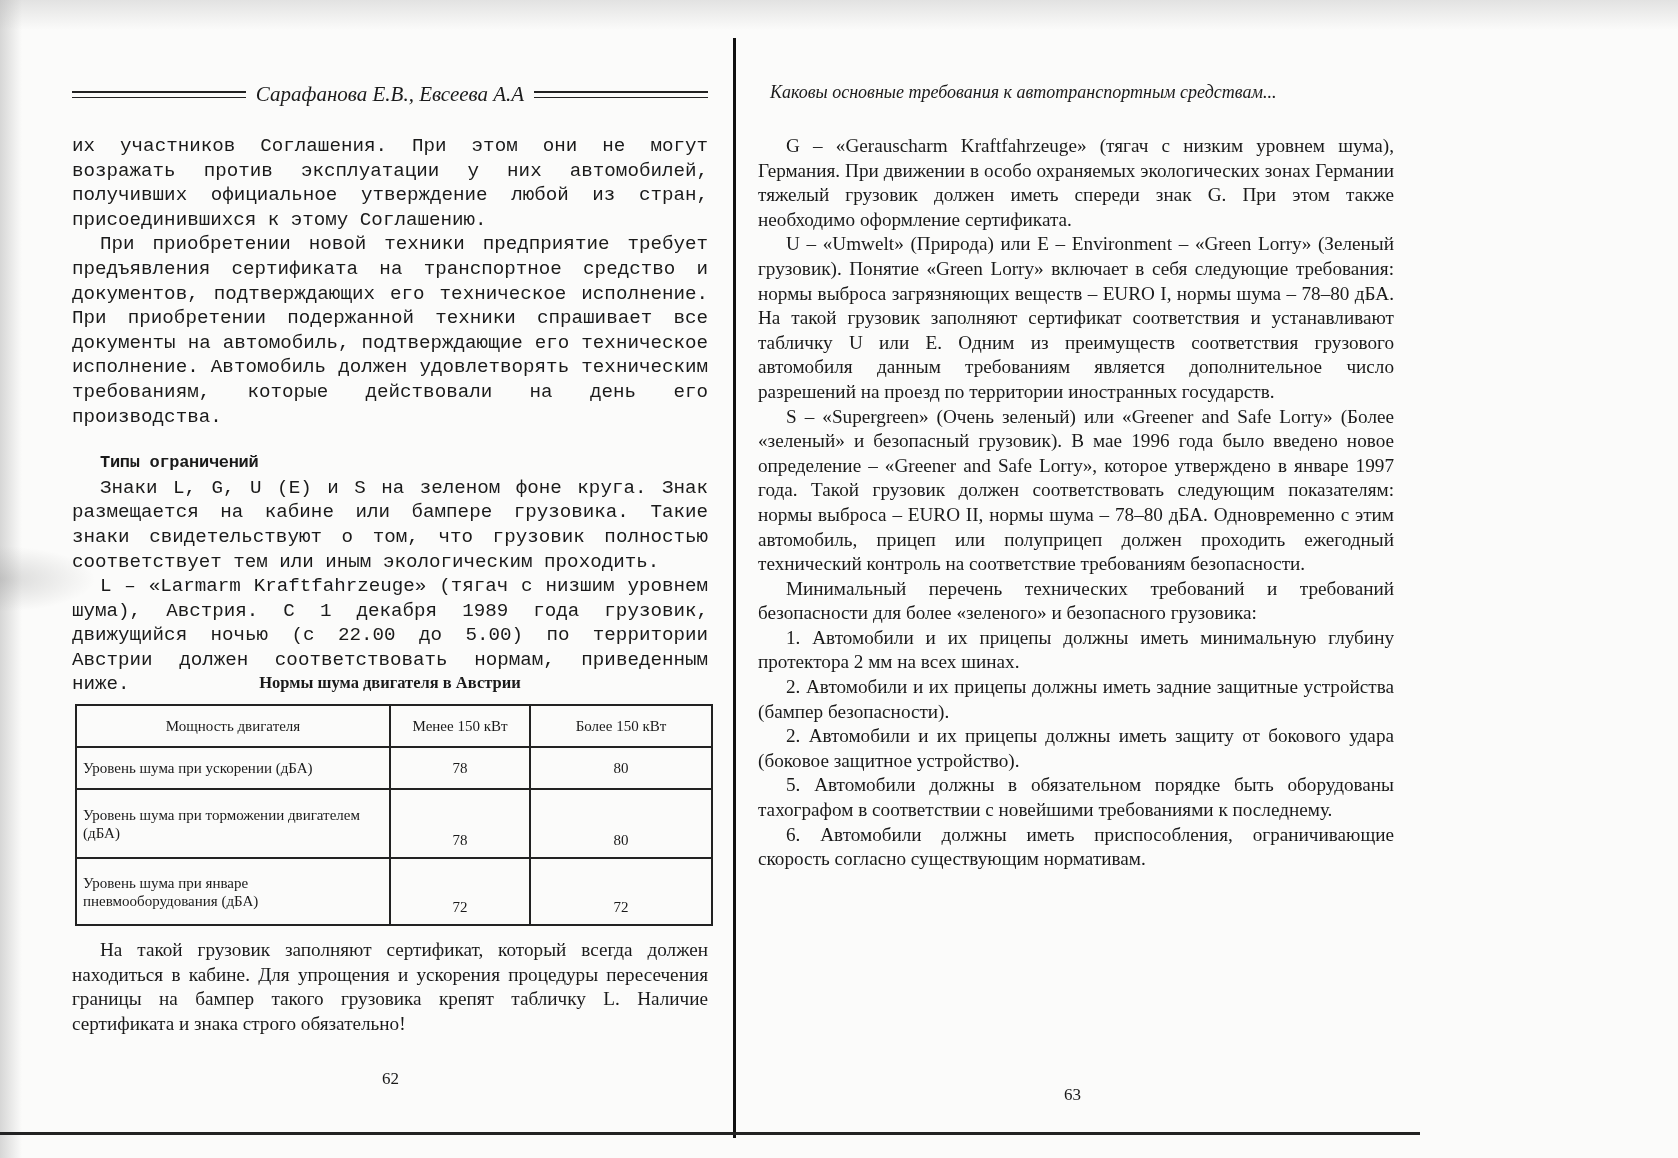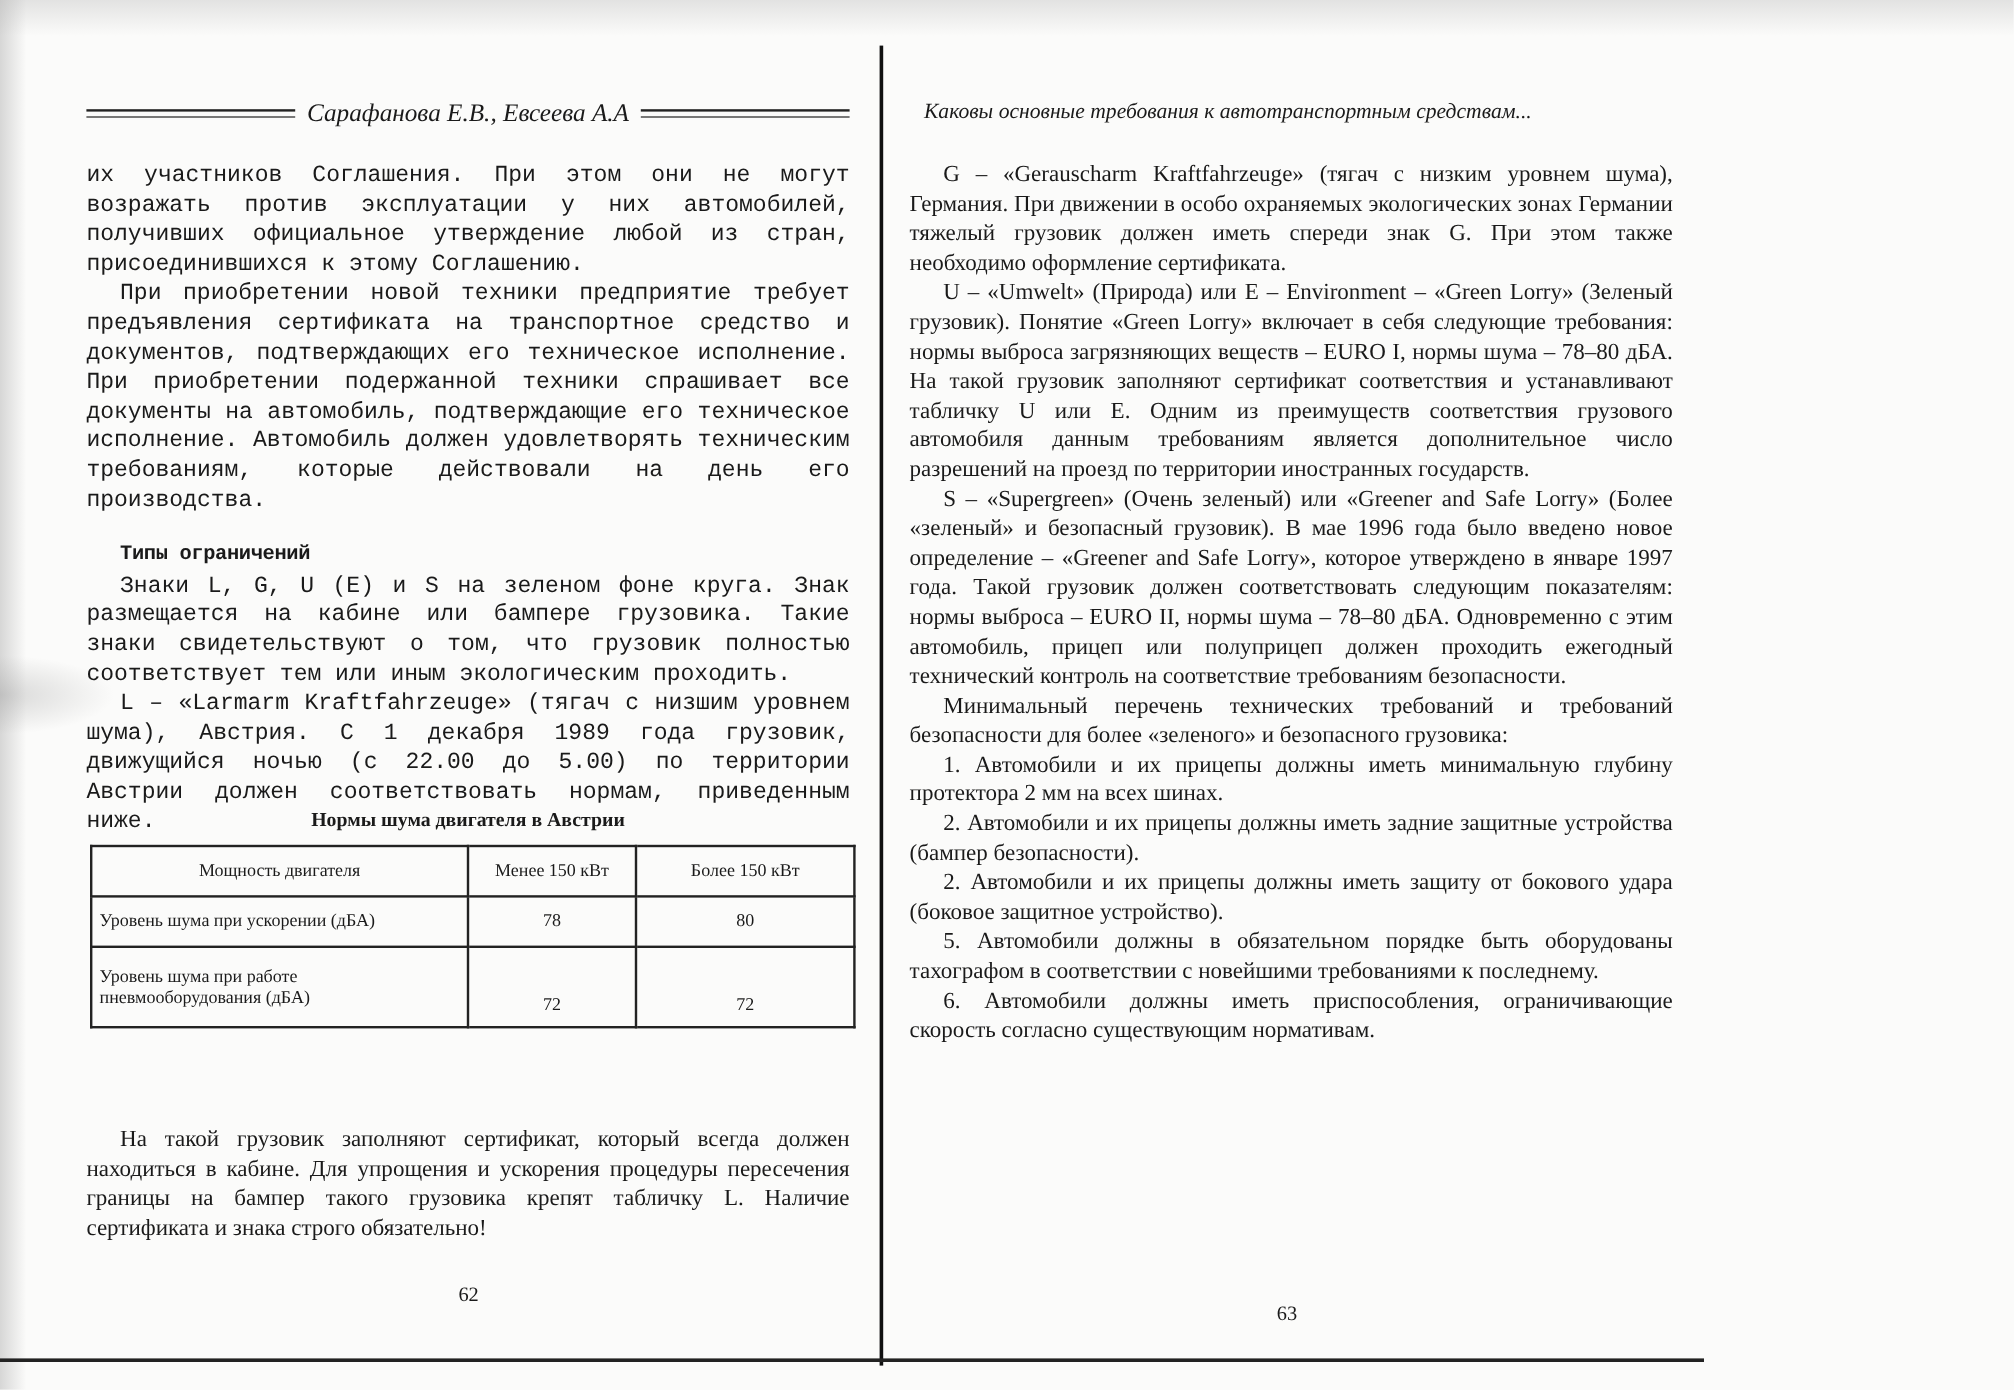--- a/index.html
+++ b/index.html
@@ -108,22 +108,27 @@
         <tr>
       <th class="c1">Мощность двигателя</th>
       <th class="c2">Менее 150 кВт</th>
       <th class="c3">Более 150 кВт</th>
     </tr>
     <tr class="r1">
       <td class="c1">Уровень шума при ускорении (дБА)</td>
       <td class="c2 val">78</td>
       <td class="c3 val">80</td>
     </tr>
+    <tr class="r2">
+      <td class="c1">Уровень шума при торможении двигателем (дБА)</td>
+      <td class="c2 val">78</td>
+      <td class="c3 val">80</td>
+    </tr>
     <tr class="r3">
-      <td class="c1">Уровень шума при работе пневмооборудования (дБА)</td>
+      <td class="c1">Уровень шума при январе пневмооборудования (дБА)</td>
       <td class="c2 val">72</td>
       <td class="c3 val">72</td>
     </tr>
   </tbody>
     </table>
 
   <div class="body-text left-body-2">
     <p>На такой грузовик заполняют сертификат, который всегда должен находиться в кабине. Для упрощения и ускорения процедуры пересечения границы на бампер такого грузовика крепят табличку L. Наличие сертификата и знака строго обязательно!</p>
   </div>
 

